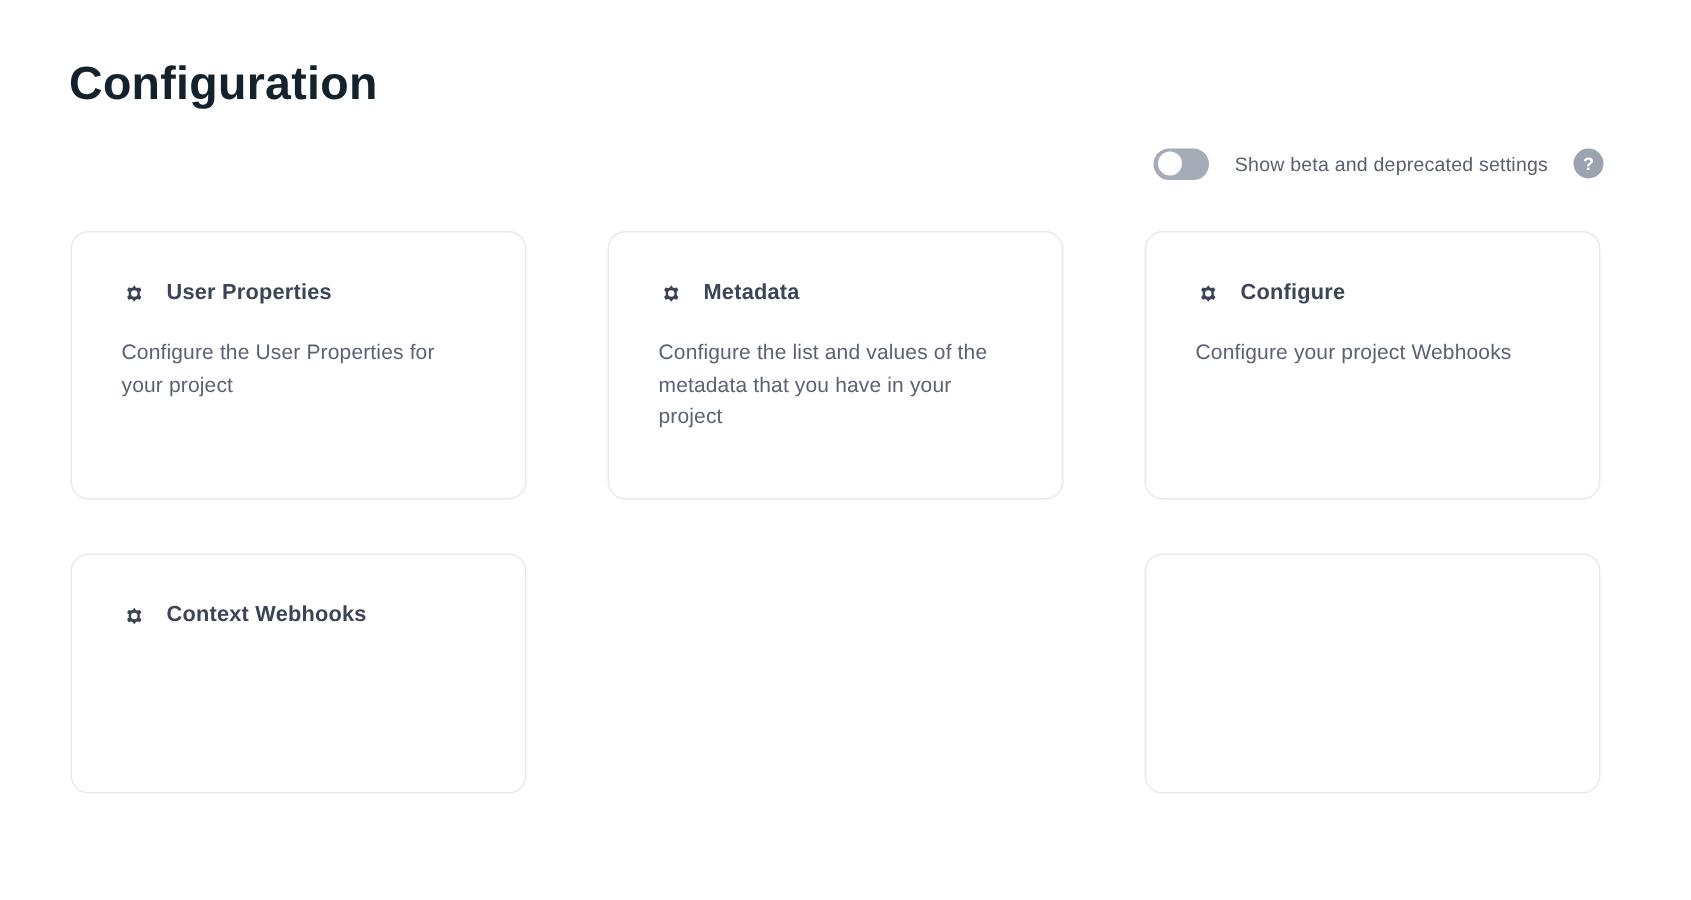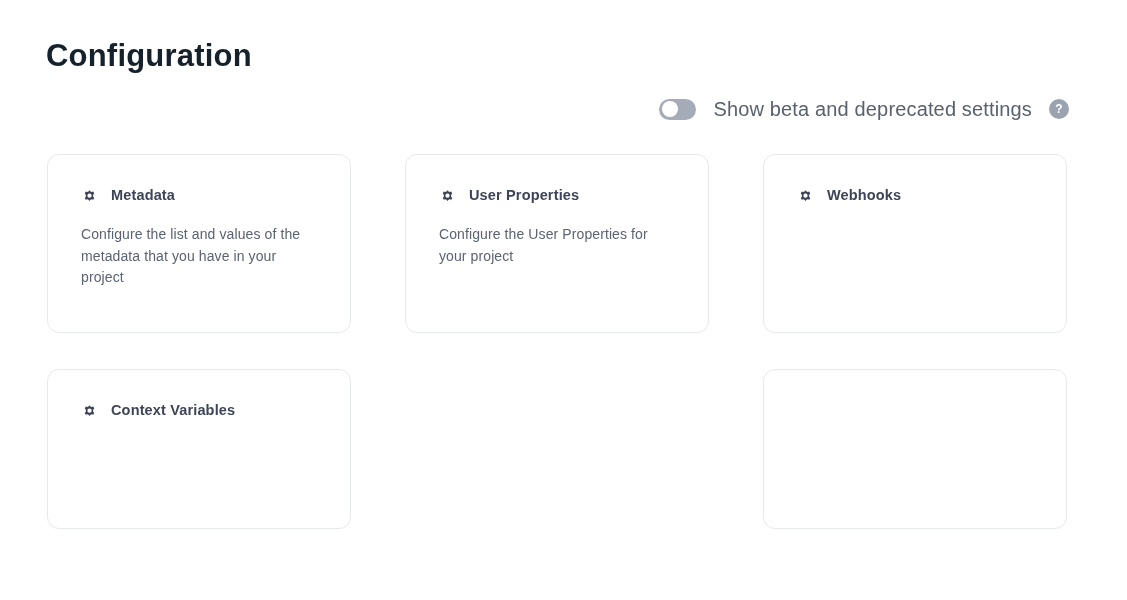--- a/index.html
+++ b/index.html
@@ -56,21 +56,21 @@
     position: absolute;
     top: 2.5px;
     left: 2.5px;
     width: 16px;
     height: 16px;
     border-radius: 50%;
     background: #ffffff;
   }
 
   .beta-label {
-    font-size: 20px;
+    font-size: 13px;
     color: #59606f;
     letter-spacing: 0.15px;
     white-space: nowrap;
   }
 
   .help-icon {
     width: 20px;
     height: 20px;
     border-radius: 50%;
     background: #9ba3b0;
@@ -157,20 +157,33 @@
   <div class="beta-row">
     <div class="toggle">
       <span class="knob"></span>
     </div>
     <span class="beta-label">Show beta and deprecated settings</span>
     <span class="help-icon">?</span>
   </div>
 
   <div class="grid">
 
+    <div class="card row1 wide-desc">
+      <div class="card-head">
+        <span class="gear-icon">
+          <svg viewBox="0 0 20 20" width="17" height="17" aria-hidden="true">
+            <path fill="#3d4457" d="M10 0.8l1.25 1.6a6 6 0 0 1 1.2 0.5l1.95-0.5 1.2 2.1-1.35 1.5c0.08 0.42 0.12 0.78 0.12 1.2s-0.04 0.78-0.12 1.2l1.35 1.5-1.2 2.1-1.95-0.5a6 6 0 0 1-1.2 0.5L10 13.6 8.75 12a6 6 0 0 1-1.2-0.5l-1.95 0.5-1.2-2.1 1.35-1.5A6 6 0 0 1 5.63 7.2c0-0.42 0.04-0.78 0.12-1.2L4.4 4.5l1.2-2.1 1.95 0.5a6 6 0 0 1 1.2-0.5L10 0.8z" transform="translate(0,3)"></path>
+            <circle cx="10" cy="10.2" r="2.5" fill="#ffffff"></circle>
+          </svg>
+        </span>
+        <span class="card-title">User Properties</span>
+      </div>
+      <div class="card-desc">Configure the User Properties for your project</div>
+    </div>
+
     <div class="card row1">
       <div class="card-head">
         <span class="gear-icon">
           <svg viewBox="0 0 20 20" width="17" height="17" aria-hidden="true">
             <path fill="#3d4457" d="M10 0.8l1.25 1.6a6 6 0 0 1 1.2 0.5l1.95-0.5 1.2 2.1-1.35 1.5c0.08 0.42 0.12 0.78 0.12 1.2s-0.04 0.78-0.12 1.2l1.35 1.5-1.2 2.1-1.95-0.5a6 6 0 0 1-1.2 0.5L10 13.6 8.75 12a6 6 0 0 1-1.2-0.5l-1.95 0.5-1.2-2.1 1.35-1.5A6 6 0 0 1 5.63 7.2c0-0.42 0.04-0.78 0.12-1.2L4.4 4.5l1.2-2.1 1.95 0.5a6 6 0 0 1 1.2-0.5L10 0.8z" transform="translate(0,3)"></path>
             <circle cx="10" cy="10.2" r="2.5" fill="#ffffff"></circle>
           </svg>
         </span>
         <span class="card-title">Metadata</span>
       </div>
@@ -178,46 +191,34 @@
     </div>
 
     <div class="card row1 wide-desc">
       <div class="card-head">
         <span class="gear-icon">
           <svg viewBox="0 0 20 20" width="17" height="17" aria-hidden="true">
             <path fill="#3d4457" d="M10 0.8l1.25 1.6a6 6 0 0 1 1.2 0.5l1.95-0.5 1.2 2.1-1.35 1.5c0.08 0.42 0.12 0.78 0.12 1.2s-0.04 0.78-0.12 1.2l1.35 1.5-1.2 2.1-1.95-0.5a6 6 0 0 1-1.2 0.5L10 13.6 8.75 12a6 6 0 0 1-1.2-0.5l-1.95 0.5-1.2-2.1 1.35-1.5A6 6 0 0 1 5.63 7.2c0-0.42 0.04-0.78 0.12-1.2L4.4 4.5l1.2-2.1 1.95 0.5a6 6 0 0 1 1.2-0.5L10 0.8z" transform="translate(0,3)"></path>
             <circle cx="10" cy="10.2" r="2.5" fill="#ffffff"></circle>
           </svg>
         </span>
-        <span class="card-title">User Properties</span>
-      </div>
-      <div class="card-desc">Configure the User Properties for your project</div>
-    </div>
-
-    <div class="card row1 wide-desc">
-      <div class="card-head">
-        <span class="gear-icon">
-          <svg viewBox="0 0 20 20" width="17" height="17" aria-hidden="true">
-            <path fill="#3d4457" d="M10 0.8l1.25 1.6a6 6 0 0 1 1.2 0.5l1.95-0.5 1.2 2.1-1.35 1.5c0.08 0.42 0.12 0.78 0.12 1.2s-0.04 0.78-0.12 1.2l1.35 1.5-1.2 2.1-1.95-0.5a6 6 0 0 1-1.2 0.5L10 13.6 8.75 12a6 6 0 0 1-1.2-0.5l-1.95 0.5-1.2-2.1 1.35-1.5A6 6 0 0 1 5.63 7.2c0-0.42 0.04-0.78 0.12-1.2L4.4 4.5l1.2-2.1 1.95 0.5a6 6 0 0 1 1.2-0.5L10 0.8z" transform="translate(0,3)"></path>
-            <circle cx="10" cy="10.2" r="2.5" fill="#ffffff"></circle>
-          </svg>
-        </span>
-        <span class="card-title">Webhooks</span>
-      </div>
+        <span class="card-title">Configure</span>
+      </div>
+      <div class="card-desc">Configure your project Webhooks</div>
     </div>
 
     <div class="card row2 wide-desc">
       <div class="card-head">
         <span class="gear-icon">
           <svg viewBox="0 0 20 20" width="17" height="17" aria-hidden="true">
             <path fill="#3d4457" d="M10 0.8l1.25 1.6a6 6 0 0 1 1.2 0.5l1.95-0.5 1.2 2.1-1.35 1.5c0.08 0.42 0.12 0.78 0.12 1.2s-0.04 0.78-0.12 1.2l1.35 1.5-1.2 2.1-1.95-0.5a6 6 0 0 1-1.2 0.5L10 13.6 8.75 12a6 6 0 0 1-1.2-0.5l-1.95 0.5-1.2-2.1 1.35-1.5A6 6 0 0 1 5.63 7.2c0-0.42 0.04-0.78 0.12-1.2L4.4 4.5l1.2-2.1 1.95 0.5a6 6 0 0 1 1.2-0.5L10 0.8z" transform="translate(0,3)"></path>
             <circle cx="10" cy="10.2" r="2.5" fill="#ffffff"></circle>
           </svg>
         </span>
-        <span class="card-title">Context Variables</span>
+        <span class="card-title">Context Webhooks</span>
       </div>
     </div>
 
     <div class="card placeholder"></div>
 
     <div class="card row2 wide-desc">
     </div>
 
   </div>
 </div>

